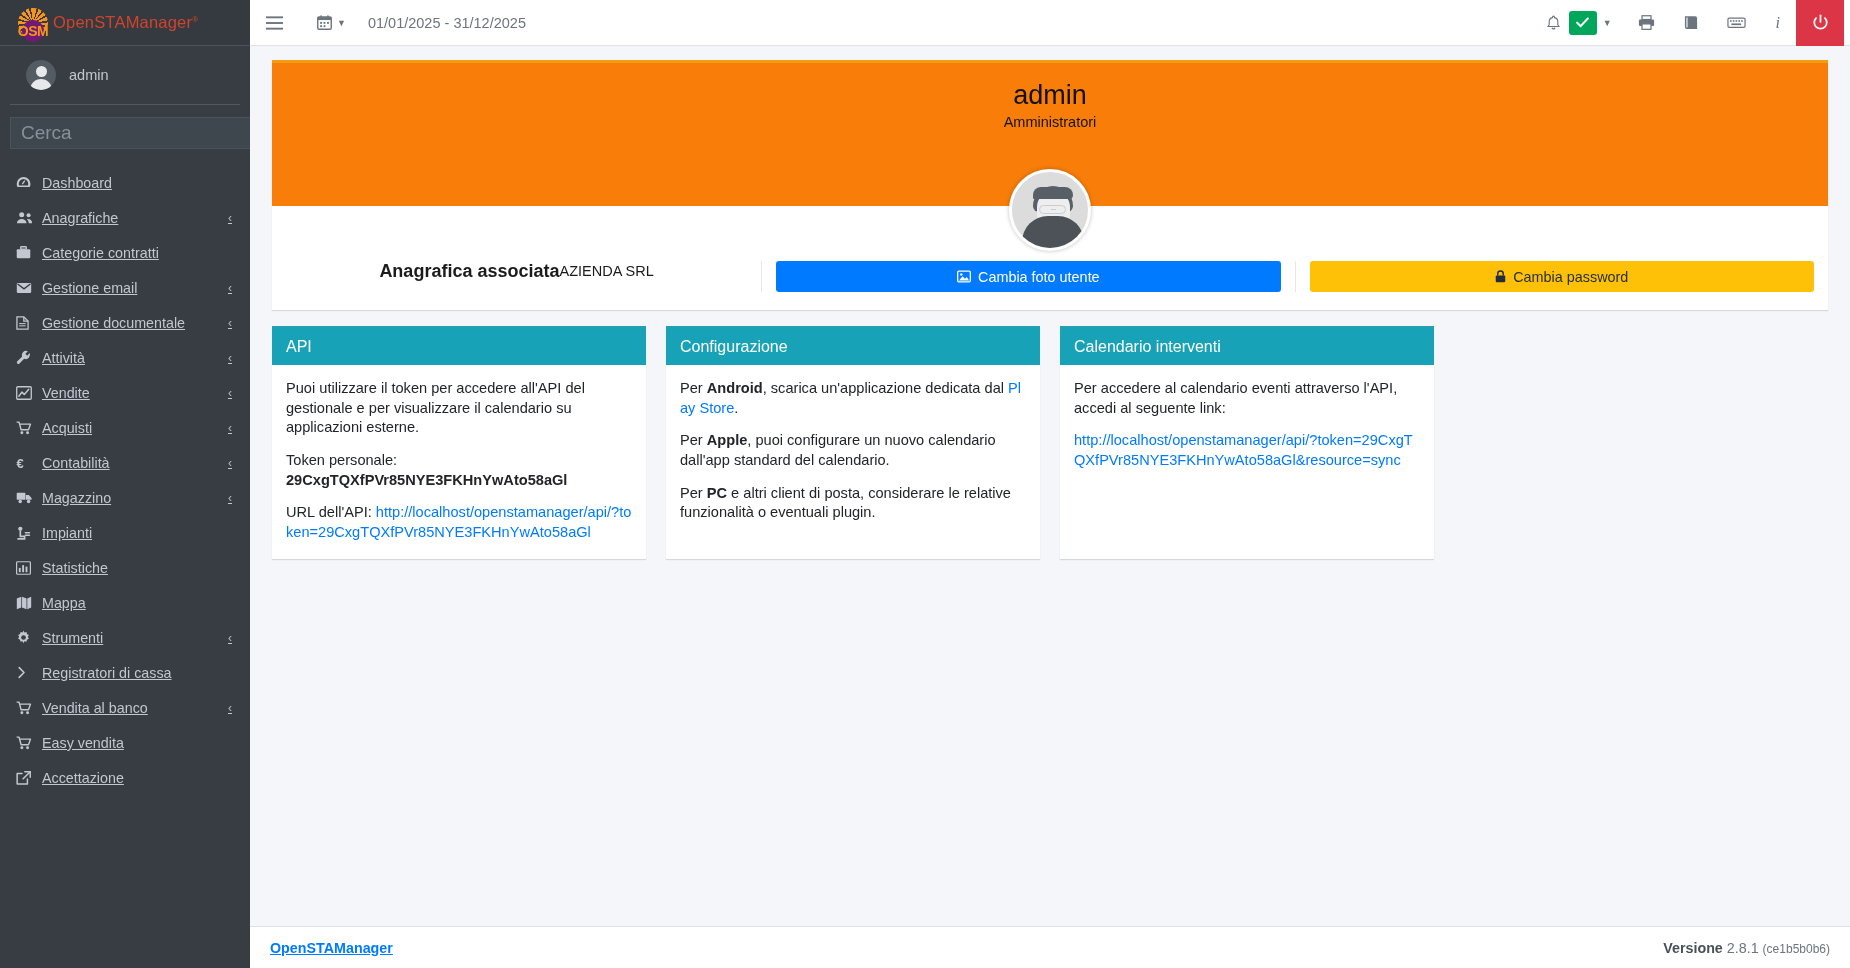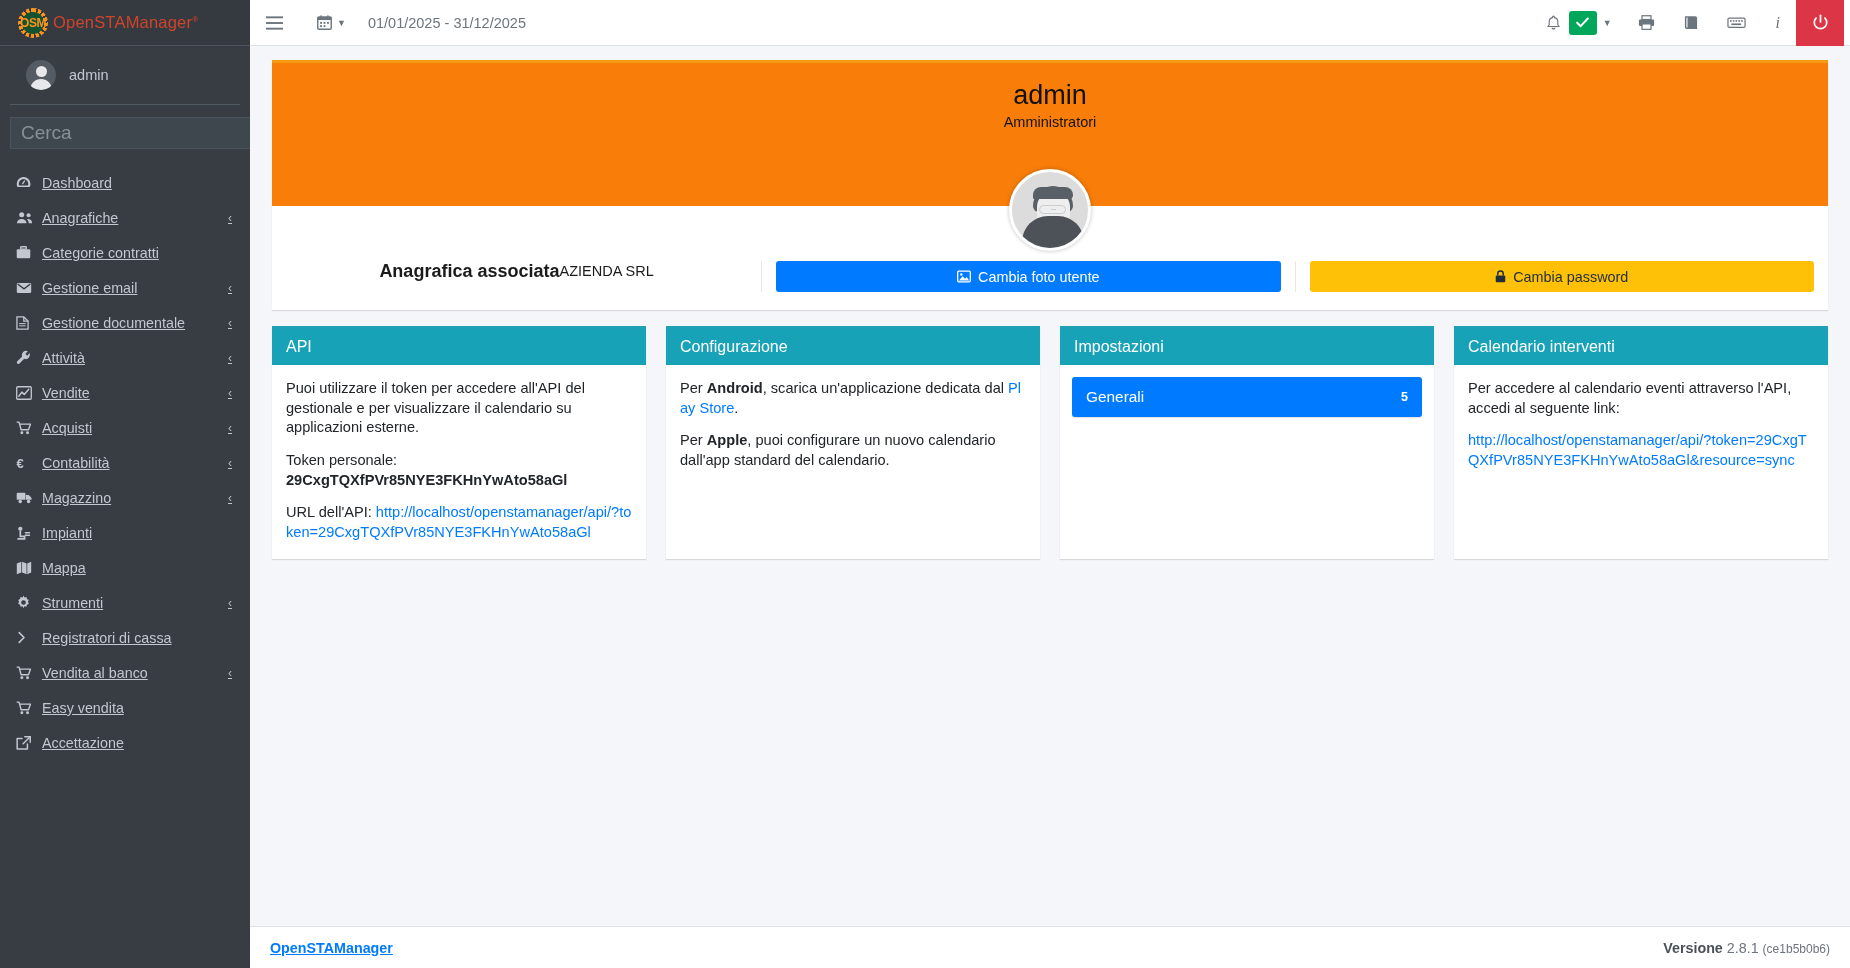--- a/index.html
+++ b/index.html
@@ -47,25 +47,25 @@
         #f7941e 198deg 212deg, transparent 212deg 220deg,
         #f7941e 220deg 234deg, transparent 234deg 242deg,
         #f7941e 242deg 256deg, transparent 256deg 264deg,
         #f7941e 264deg 278deg, transparent 278deg 286deg,
         #f7941e 286deg 300deg, transparent 300deg 308deg,
         #f7941e 308deg 322deg, transparent 322deg 330deg,
         #f7941e 330deg 344deg, transparent 344deg 352deg,
         #f7941e 352deg 360deg);
   }
   #brand-logo .hub {
-    position: absolute; left: 4px; top: 4px;
+    position: absolute; left: 4px; top: 12px;
     width: 22px; height: 22px; border-radius: 50%;
-    background: #14532d;
+    background: #701a75;
     display: flex; align-items: center; justify-content: center;
-    font-size: 12px; color: #f7941e; font-weight: bold;
+    font-size: 14px; color: #f7941e; font-weight: bold;
     letter-spacing: -0.5px;
     font-family: "Liberation Sans", sans-serif;
   }
   #brand-text {
     color: #d0442b; font-size: 16.5px; font-weight: normal;
     letter-spacing: 0.2px; white-space: nowrap;
   }
   #brand-text sup { font-size: 8px; vertical-align: super; }
 
   #user-panel {
@@ -424,20 +424,32 @@
       </li>
       <li class="nav-item">
         <span class="nav-ico">
           <svg width="15" height="14" viewBox="0 0 16 15">
             <circle cx="4.6" cy="3" r="2.3"></circle>
             <path d="M4.6 5.6v5.6h4.6v2.6H2.2" fill="none" stroke="#c2c7d0" stroke-width="1.8" stroke-linecap="round"></path>
             <path d="M10 7.2h4.4M10 10h4.4" stroke="#c2c7d0" stroke-width="1.6" stroke-linecap="round"></path>
           </svg>
         </span>
         <span class="nav-label">Impianti</span>
+        <span class="nav-arrow hidden">‹</span>
+      </li>
+      <li class="nav-item">
+        <span class="nav-ico">
+          <svg width="15" height="14" viewBox="0 0 16 15">
+            <rect x="0.6" y="0.8" width="14.8" height="13.4" rx="1" fill="none" stroke="#c2c7d0" stroke-width="1.3"></rect>
+            <rect x="3" y="7.4" width="2" height="4.6"></rect>
+            <rect x="6.6" y="4.4" width="2" height="7.6"></rect>
+            <rect x="10.2" y="6" width="2" height="6"></rect>
+          </svg>
+        </span>
+        <span class="nav-label">Statistiche</span>
         <span class="nav-arrow hidden">‹</span>
       </li>
       <li class="nav-item">
         <span class="nav-ico">
           <svg width="16" height="14" viewBox="0 0 17 15">
             <path d="M0.8 2.6 5.6 0.9v11.5L0.8 14.1z"></path>
             <path d="M6.4 0.9 11.2 2.6v11.5L6.4 12.4z"></path>
             <path d="M12 2.6 16.2 0.9v11.5L12 14.1z"></path>
           </svg>
         </span>
@@ -631,32 +643,26 @@
 
       <div class="box">
         <div class="box-header">Configurazione</div>
         <div class="box-body">
           <p>
             <span>Per </span><b>Android</b><span>, scarica un'applicazione dedicata dal </span><a href="#">Play Store</a><span>.</span>
           </p>
           <p>
             <span>Per </span><b>Apple</b><span>, puoi configurare un nuovo calendario dall'app standard del calendario.</span>
           </p>
+          <p>
+            <span>Per </span><b>PC</b><span> e altri client di posta, considerare le relative funzionalità o eventuali plugin.</span>
+          </p>
         </div>
       </div>
 
-      <div class="box" id="settings-box">
-        <div class="box-header">Impostazioni</div>
-        <div class="box-body">
-          <div id="settings-item">
-            <span>Generali</span>
-            <span id="settings-count">5</span>
-          </div>
-        </div>
-      </div>
 
       <div class="box">
         <div class="box-header">Calendario interventi</div>
         <div class="box-body">
           <p>Per accedere al calendario eventi attraverso l'API, accedi al seguente link:</p>
           <p>
             <a href="#">http://localhost/openstamanager/api/?token=29CxgTQXfPVr85NYE3FKHnYwAto58aGl&amp;resource=sync</a>
           </p>
         </div>
       </div>

